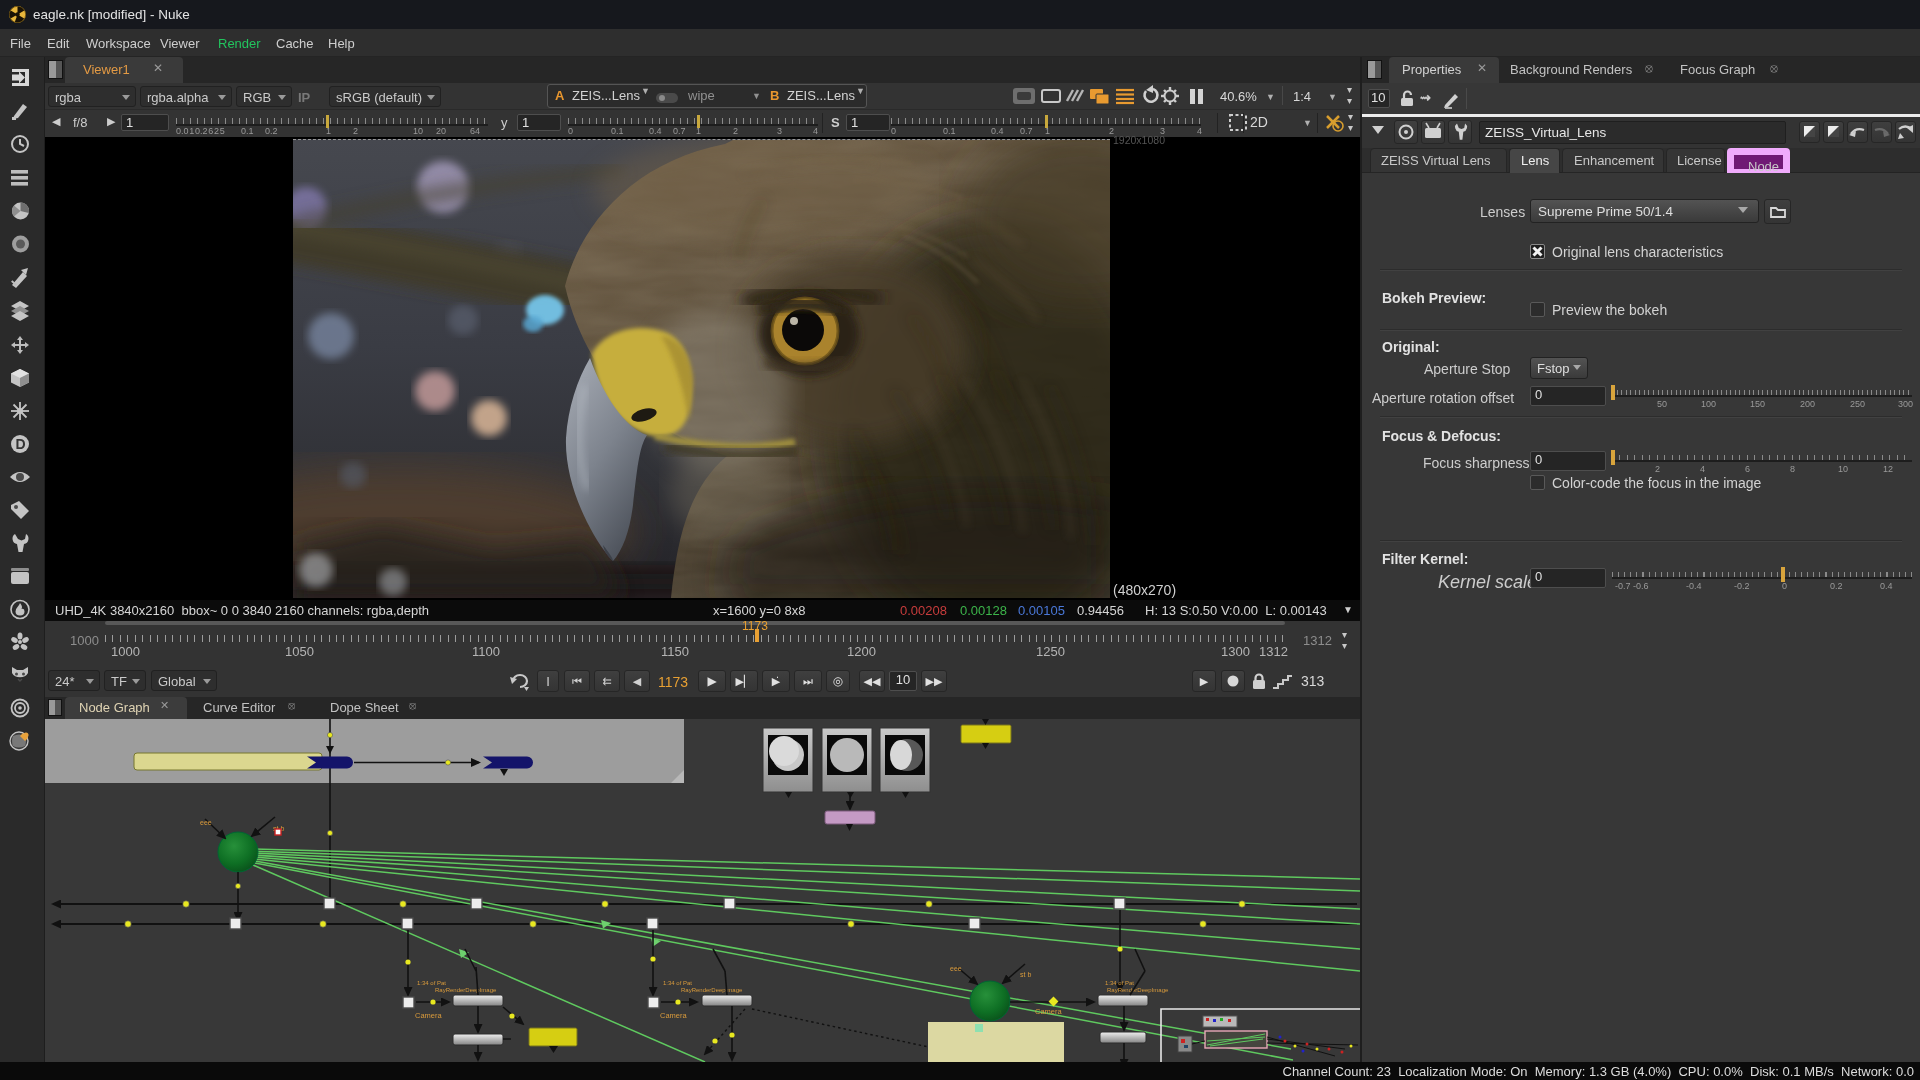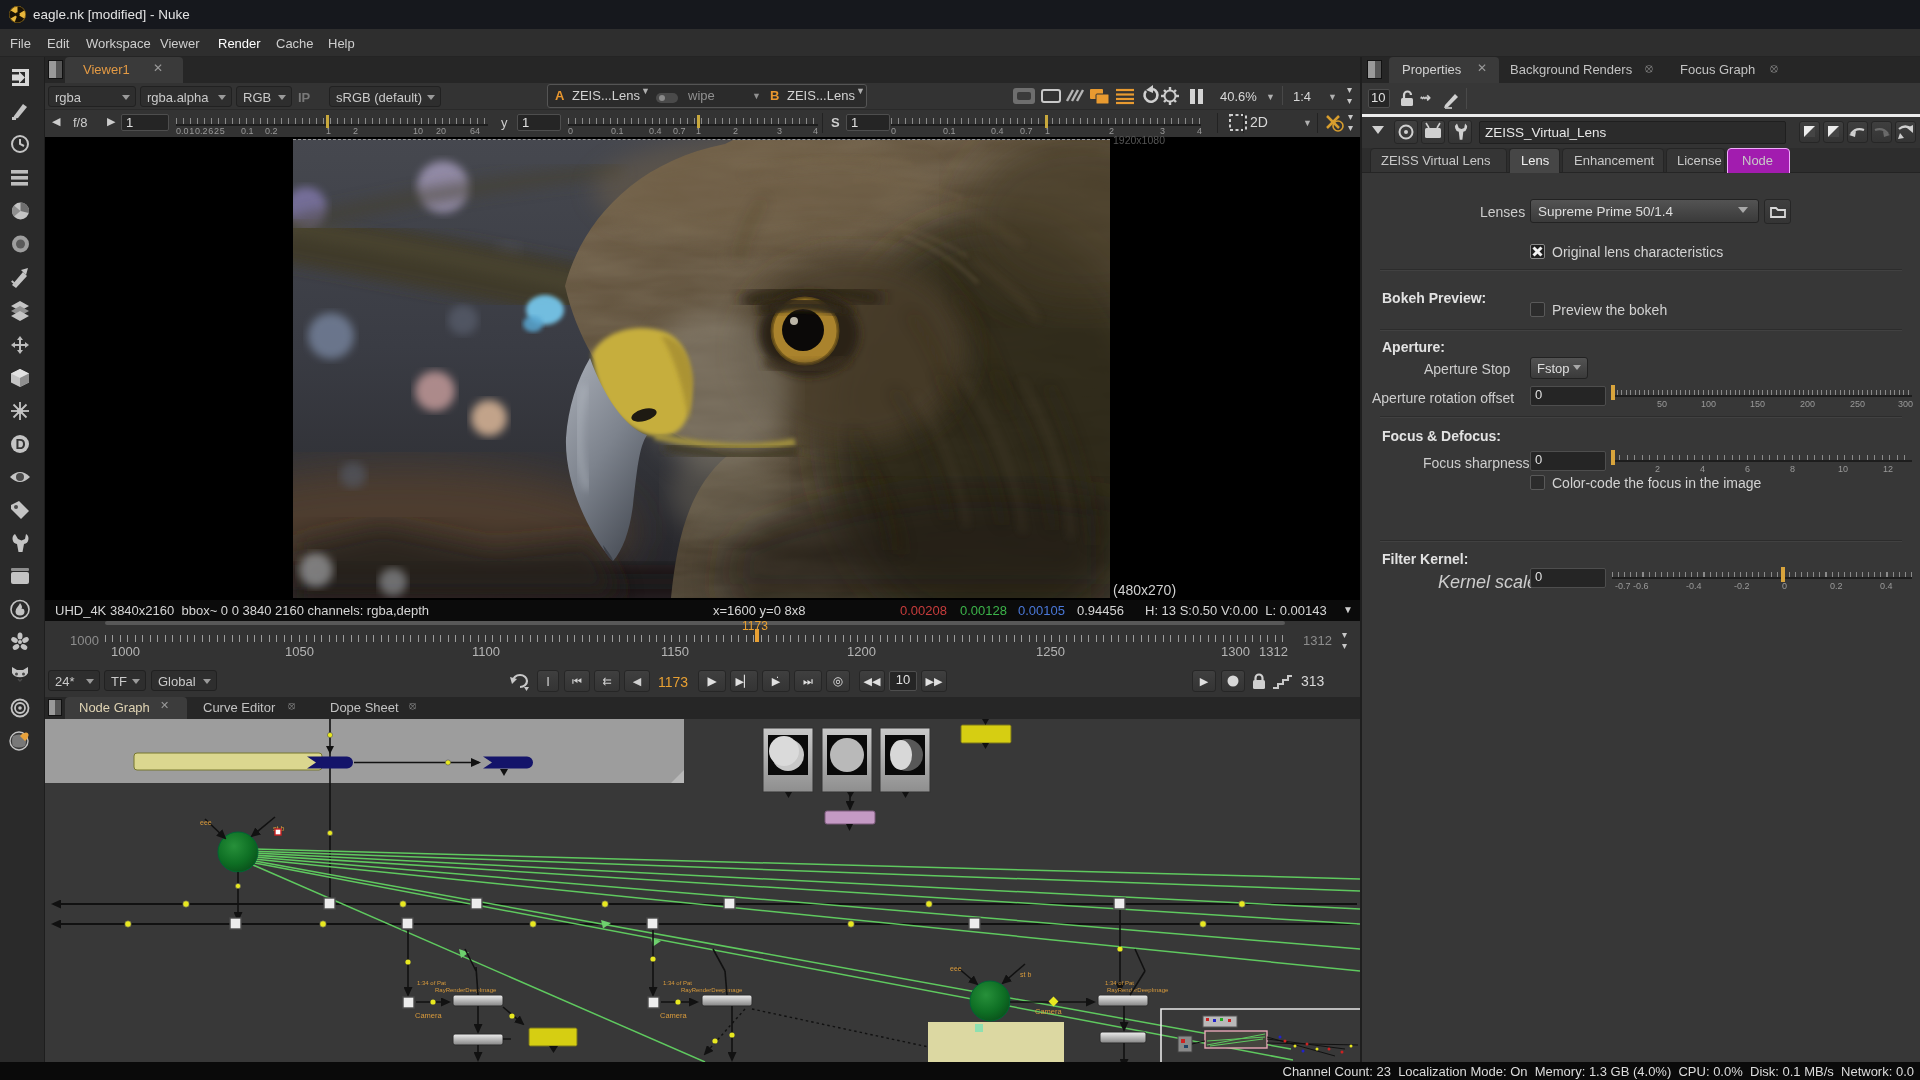--- a/index.html
+++ b/index.html
@@ -34,21 +34,21 @@
     </g>
   </svg>
   <span class="abs" style="left:33px;top:7px;color:#e4e4e4;font-size:13.5px;">eagle.nk [modified] - Nuke</span>
 </div>
 
 <div class="abs" id="menubar" style="left:0;top:29px;width:1920px;height:28px;background:#2e2e2e;border-bottom:1px solid #242424;">
   <span class="abs" style="left:10px;top:7px;color:#cecece;">File</span>
   <span class="abs" style="left:47px;top:7px;color:#cecece;">Edit</span>
   <span class="abs" style="left:86px;top:7px;color:#cecece;">Workspace</span>
   <span class="abs" style="left:160px;top:7px;color:#cecece;">Viewer</span>
-  <span class="abs" style="left:218px;top:7px;color:#ffffff;">Render</span>
+  <span class="abs" style="left:218px;top:7px;color:#22c55e;">Render</span>
   <span class="abs" style="left:276px;top:7px;color:#cecece;">Cache</span>
   <span class="abs" style="left:328px;top:7px;color:#cecece;">Help</span>
 </div>
 
 <div class="abs" id="lefttoolbar" style="left:0;top:57px;width:45px;height:1005px;background:#2a2a2a;border-right:1px solid #1e1e1e;">
 <svg width="45" height="720" viewBox="0 0 45 720" xmlns="http://www.w3.org/2000/svg">
   <g fill="#bdbdbd" stroke="none">
 
     <g transform="translate(12,12)">
       <rect x="13" y="0" width="4" height="17" fill="#d8d8d8"></rect>
@@ -854,21 +854,21 @@
     </div>
     <div class="abs" style="left:147px;top:0;width:51px;height:25px;background:#464646;border-radius:4px 4px 0 0;border:1px solid #252525;border-bottom:none;">
       <span class="abs" style="left:11px;top:4px;color:#f0f0f0;">Lens</span>
     </div>
     <div class="abs" style="left:200px;top:0;width:102px;height:25px;background:#353535;border-radius:4px 4px 0 0;border:1px solid #252525;">
       <span class="abs" style="left:11px;top:4px;color:#c8c8c8;">Enhancement</span>
     </div>
     <div class="abs" style="left:304px;top:0;width:59px;height:25px;background:#353535;border-radius:4px 4px 0 0;border:1px solid #252525;">
       <span class="abs" style="left:10px;top:4px;color:#c8c8c8;">License</span>
     </div>
-    <div class="abs" style="left:365px;top:0;width:63px;height:28px;background:#a21caf;border-radius:4px 4px 0 0;border:1px solid #f0abfc;">
+    <div class="abs" style="left:365px;top:0;width:63px;height:28px;background:#701a75;border-radius:4px 4px 0 0;border:7px solid #f0abfc;">
       <span class="abs" style="left:14px;top:4px;color:#c8c8c8;">Node</span>
     </div>
   </div>
 
   <div class="abs" style="left:0;top:116px;width:558px;height:889px;background:#373737;">
 
     <span class="abs" style="left:118px;top:31px;color:#cdcdcd;font-size:14px;">Lenses</span>
     <div class="abs" style="left:168px;top:26px;width:229px;height:24px;background:linear-gradient(#535353,#3a3a3a);border:1px solid #222;border-radius:3px;">
       <span class="abs" style="left:7px;top:4px;color:#dedede;font-size:13.5px;">Supreme Prime 50/1.4</span>
       <span class="abs" style="right:10px;top:7px;width:0;height:0;border-left:5px solid transparent;border-right:5px solid transparent;border-top:6px solid #a8a8a8;"></span>
@@ -884,21 +884,21 @@
       </svg>
     </div>
     <span class="abs" style="left:190px;top:71px;color:#d2d2d2;font-size:14px;">Original lens characteristics</span>
     <div class="sep" style="left:18px;top:96px;width:522px;height:1px;background:#2c2c2c;box-shadow:0 1px 0 #414141;"></div>
 
     <span class="abs" style="left:20px;top:117px;color:#e2e2e2;font-size:14px;font-weight:bold;">Bokeh Preview:</span>
     <div class="abs" style="left:168px;top:129px;width:15px;height:15px;background:#2c2c2c;border:1px solid #595959;border-radius:2px;"></div>
     <span class="abs" style="left:190px;top:129px;color:#d2d2d2;font-size:14px;">Preview the bokeh</span>
     <div class="sep" style="left:18px;top:156px;width:522px;height:1px;background:#2c2c2c;box-shadow:0 1px 0 #414141;"></div>
 
-    <span class="abs" style="left:20px;top:166px;color:#e2e2e2;font-size:14px;font-weight:bold;">Aperture:</span>
+    <span class="abs" style="left:20px;top:166px;color:#e2e2e2;font-size:14px;font-weight:bold;">Original:</span>
     <span class="abs" style="left:62px;top:188px;color:#cdcdcd;font-size:14px;">Aperture Stop</span>
     <div class="abs" style="left:168px;top:184px;width:58px;height:22px;background:linear-gradient(#535353,#3a3a3a);border:1px solid #222;border-radius:3px;">
       <span class="abs" style="left:6px;top:3px;color:#dedede;">Fstop</span>
       <span class="abs" style="right:6px;top:7px;width:0;height:0;border-left:4px solid transparent;border-right:4px solid transparent;border-top:5px solid #a8a8a8;"></span>
     </div>
     <span class="abs" style="left:10px;top:217px;color:#cdcdcd;font-size:14px;">Aperture rotation offset</span>
     <div class="inp" style="left:168px;top:213px;width:76px;height:20px;">0</div>
     <div class="abs" style="left:250px;top:217px;width:300px;height:5px;background:repeating-linear-gradient(90deg,#8a8a8a 0 1px,transparent 1px 4.55px);"></div>
     <div class="abs" style="left:250px;top:222px;width:300px;height:2px;background:#1d1d1d;"></div>
     <div class="abs" style="left:249px;top:212px;width:4px;height:15px;background:#d8a43c;"></div>

